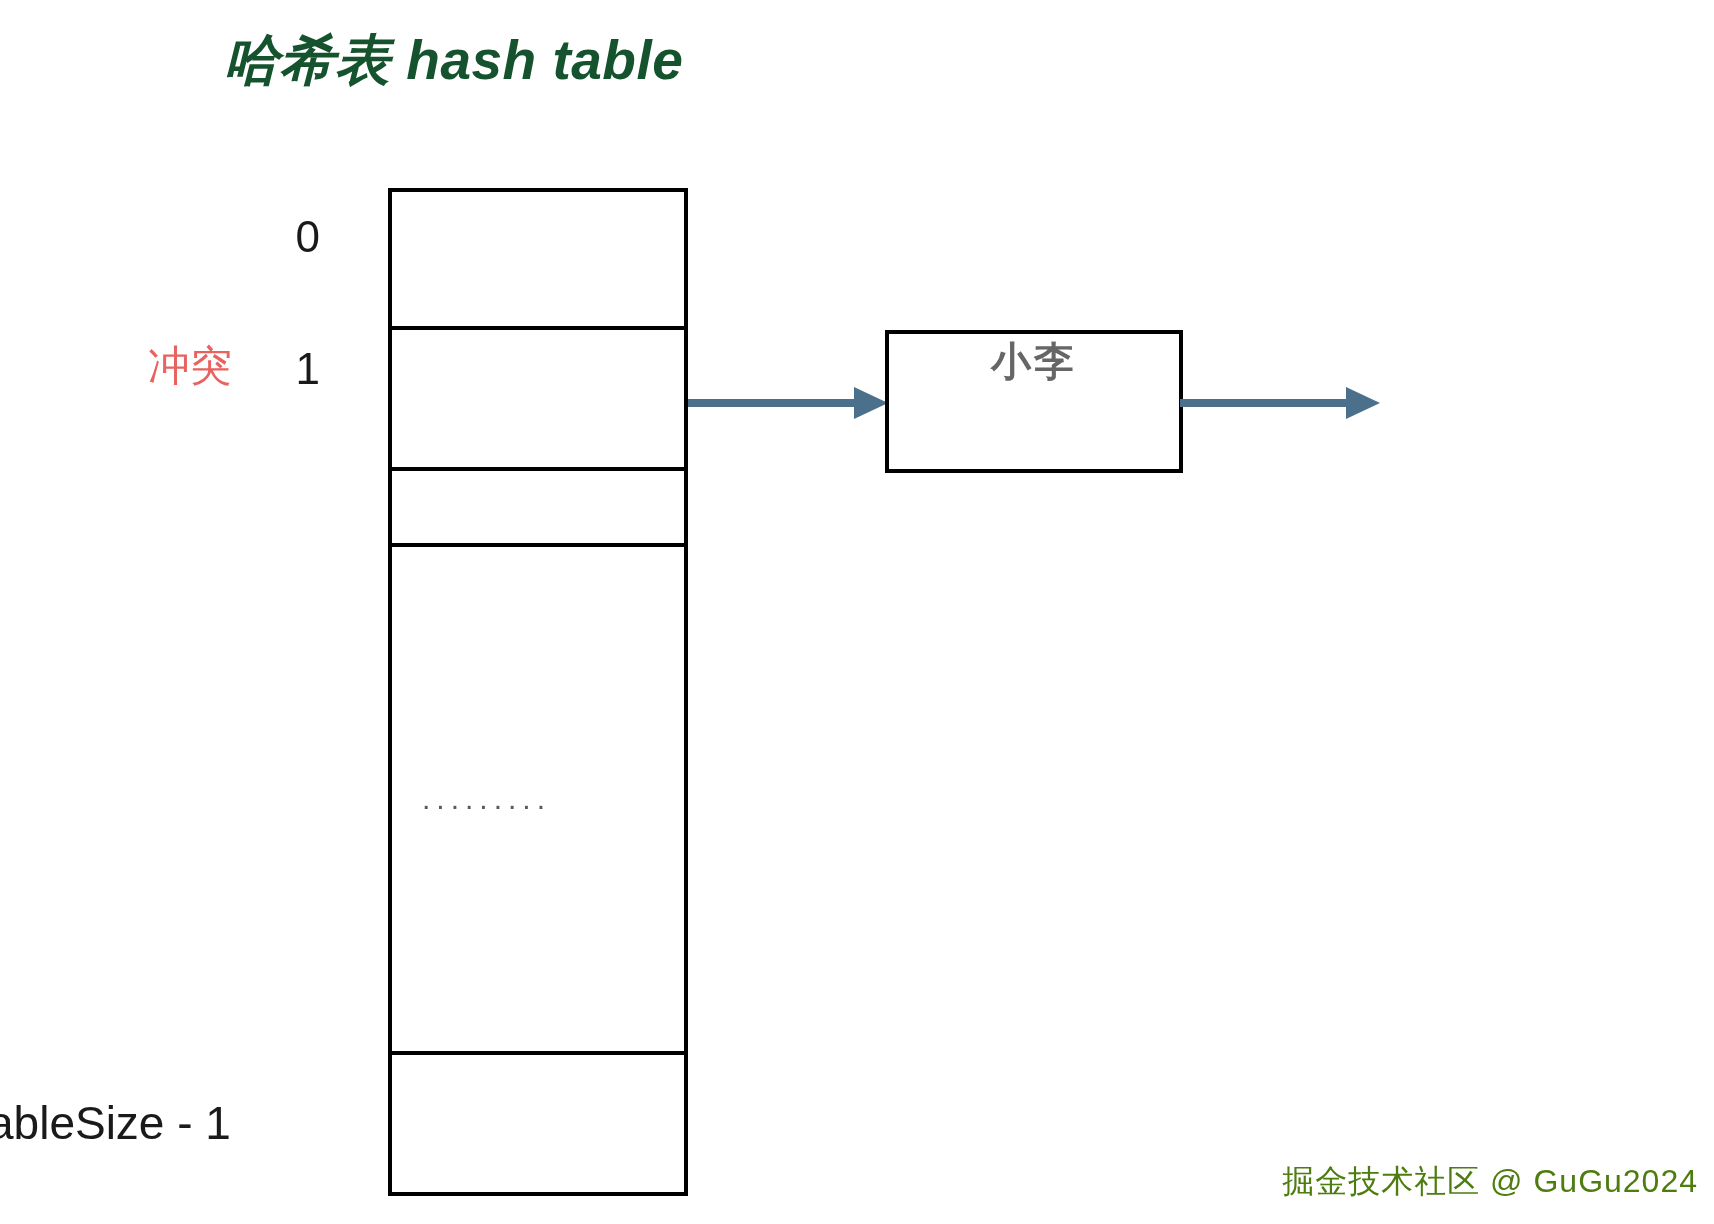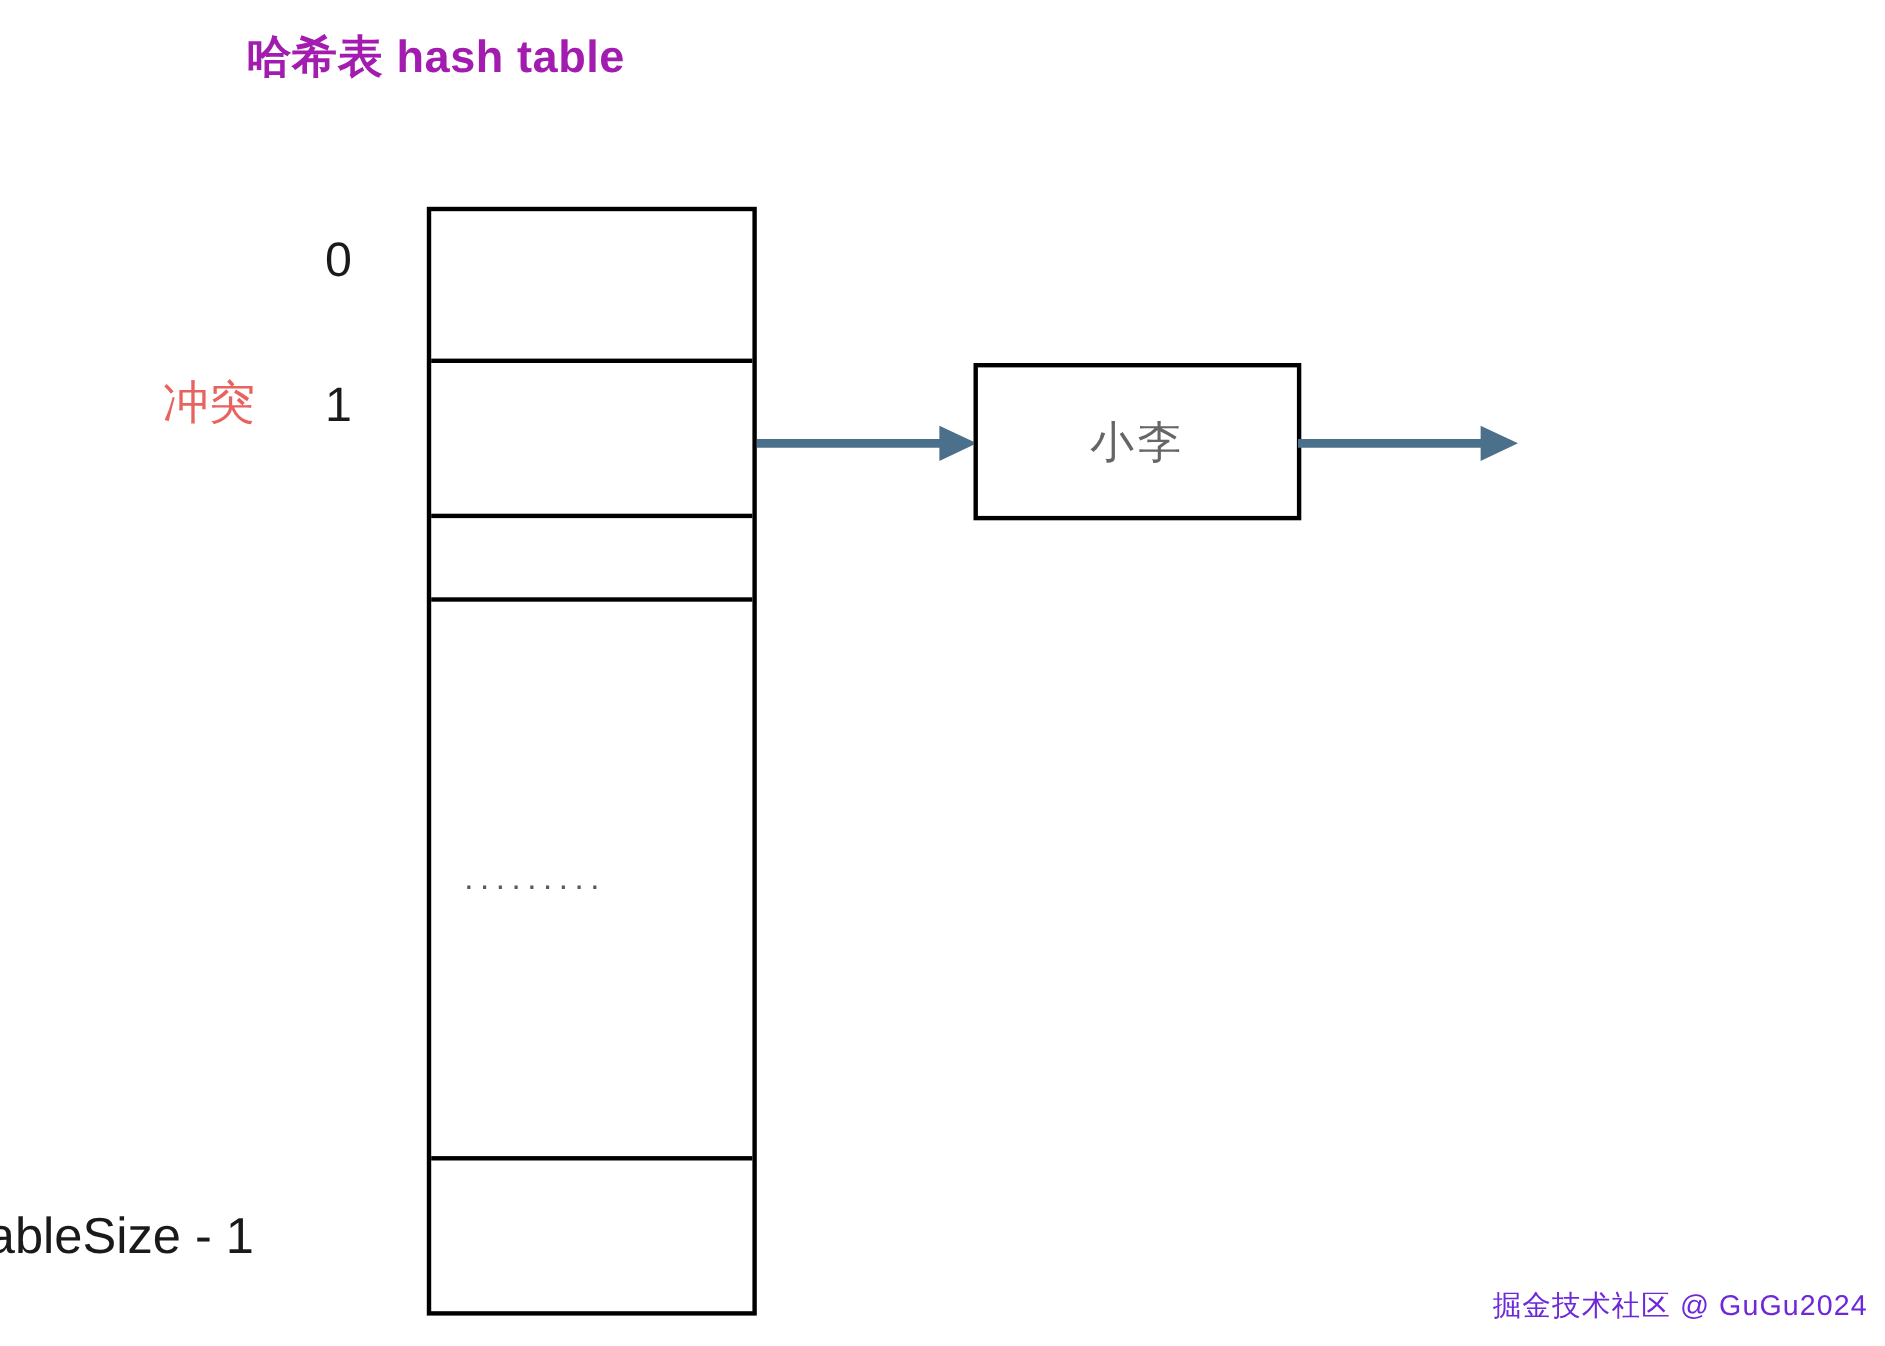--- a/index.html
+++ b/index.html
@@ -16,25 +16,26 @@
     height: 1224px;
     background: #ffffff;
     overflow: hidden;
   }
 
   
   .title {
     position: absolute;
     left: 224px;
     top: 24px;
-    font-size: 41px;
+    font-size: 55px;
     font-weight: bold;
-    color: #a21caf;
+    color: #14532d;
     letter-spacing: 0.5px;
     white-space: nowrap;
+    font-style: italic;
   }
 
   
   .table-col {
     position: absolute;
     left: 388px;
     top: 188px;
     width: 300px;
     height: 1008px;
     border: 4px solid #000000;
@@ -87,22 +88,23 @@
     white-space: nowrap;
   }
 
   
   .node-box {
     position: absolute;
     border: 4px solid #000000;
     box-sizing: border-box;
     background: #ffffff;
     display: flex;
-    align-items: center;
+    align-items: flex-start;
     justify-content: center;
+    font-weight: bold;
   }
   .node-text {
     font-size: 40px;
     color: #666666;
     letter-spacing: 3px;
     white-space: nowrap;
   }
 
   
   .arrow {
@@ -110,22 +112,22 @@
     height: 40px;
     pointer-events: none;
   }
   .arrow svg { display: block; }
 
   
   .watermark {
     position: absolute;
     right: 16px;
     bottom: 20px;
-    font-size: 26px;
-    color: #6d28d9;
+    font-size: 32px;
+    color: #4d7c0f;
     letter-spacing: 1px;
     white-space: nowrap;
   }
 </style>
 </head>
 <body>
 
 <div id="canvas">
 
   <div class="title">哈希表 hash table</div>

